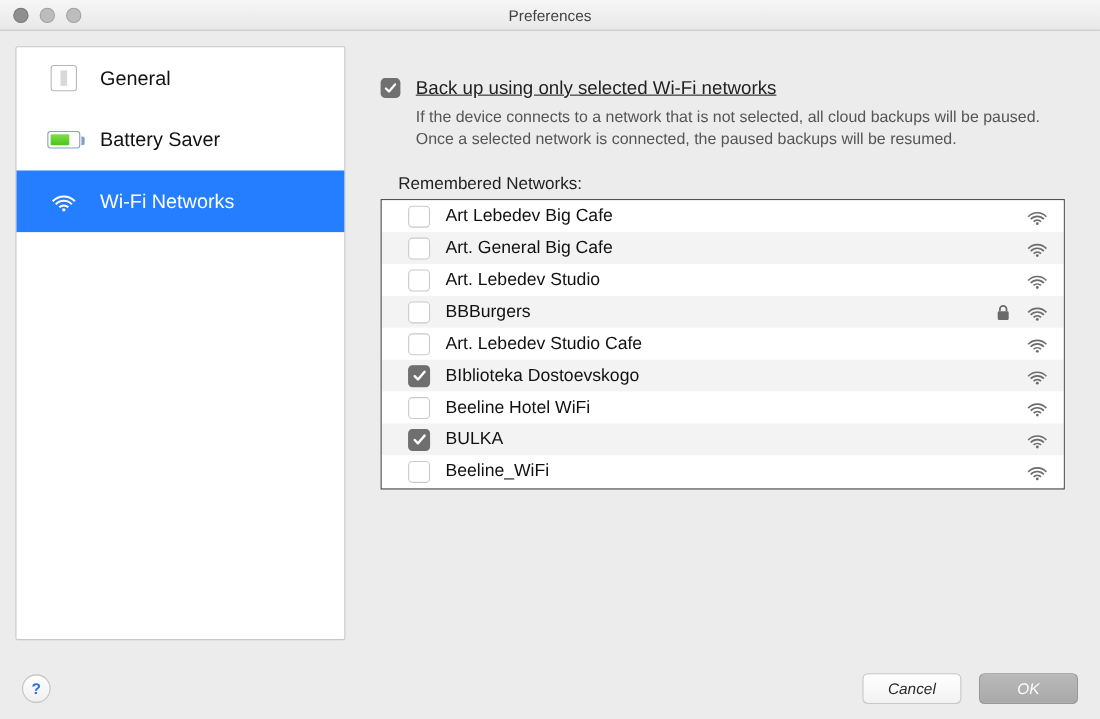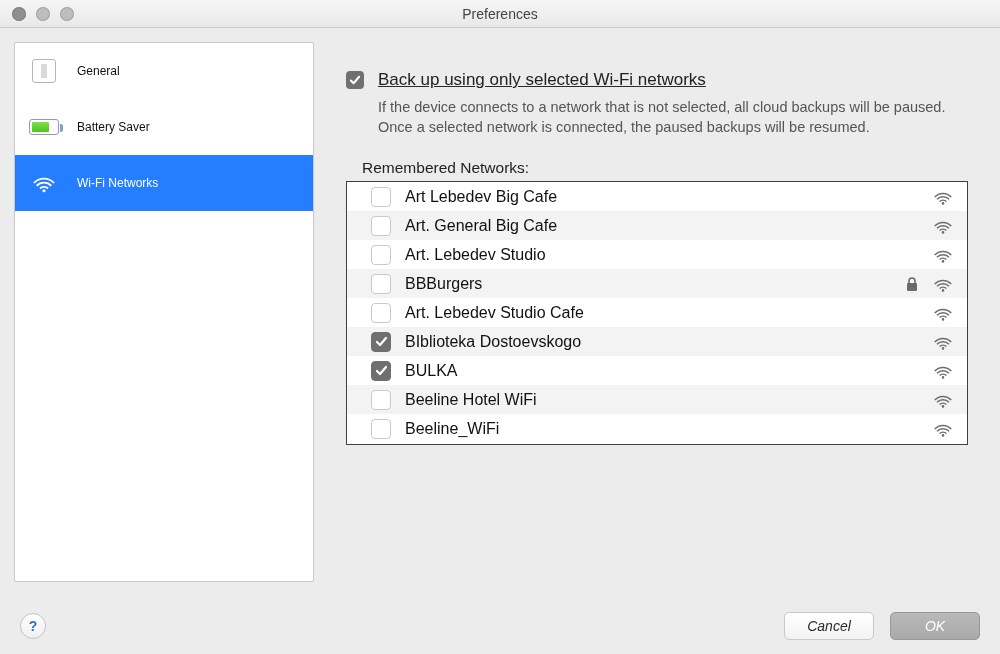--- a/index.html
+++ b/index.html
@@ -53,22 +53,22 @@
     width: 300px;
     background: #fff;
     border: 1px solid #c8c8c8;
     border-radius: 2px;
   }
   .side-item {
     height: 56px;
     display: flex;
     align-items: center;
     gap: 18px;
-    padding: 0 14px;
-    font-size: 12px;
+    padding: 0 28px;
+    font-size: 18px;
     color: #111;
   }
   .side-item.active {
     background: #247eff;
     color: #fff;
   }
   .side-icon {
     width: 30px; height: 30px;
     display: flex; align-items: center; justify-content: center;
   }
@@ -367,36 +367,36 @@
             </span>
             <span class="row-name">BIblioteka Dostoevskogo</span>
             <span class="row-lock"></span>
             <span class="row-wifi" style="color: rgb(108, 108, 108);">
               <svg viewBox="0 0 28 24">
                 <use href="#wifi-arcs"></use>
               </svg>
             </span>
           </div>
           <div class="net-row">
+            <span class="row-chk"></span>
+            <span class="row-name">Beeline Hotel WiFi</span>
+            <span class="row-lock"></span>
+            <span class="row-wifi" style="color: rgb(108, 108, 108);">
+              <svg viewBox="0 0 28 24">
+                <use href="#wifi-arcs"></use>
+              </svg>
+            </span>
+          </div>
+          <div class="net-row">
             <span class="row-chk on">
               <svg viewBox="0 0 13 11">
                 <use href="#check-mark"></use>
               </svg>
             </span>
             <span class="row-name">BULKA</span>
-            <span class="row-lock"></span>
-            <span class="row-wifi" style="color: rgb(108, 108, 108);">
-              <svg viewBox="0 0 28 24">
-                <use href="#wifi-arcs"></use>
-              </svg>
-            </span>
-          </div>
-          <div class="net-row">
-            <span class="row-chk"></span>
-            <span class="row-name">Beeline Hotel WiFi</span>
             <span class="row-lock"></span>
             <span class="row-wifi" style="color: rgb(108, 108, 108);">
               <svg viewBox="0 0 28 24">
                 <use href="#wifi-arcs"></use>
               </svg>
             </span>
           </div>
           <div class="net-row">
             <span class="row-chk"></span>
             <span class="row-name">Beeline_WiFi</span>

